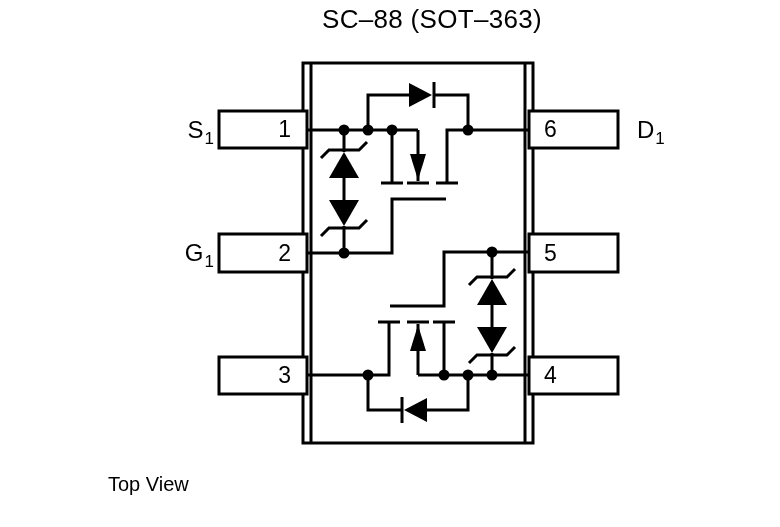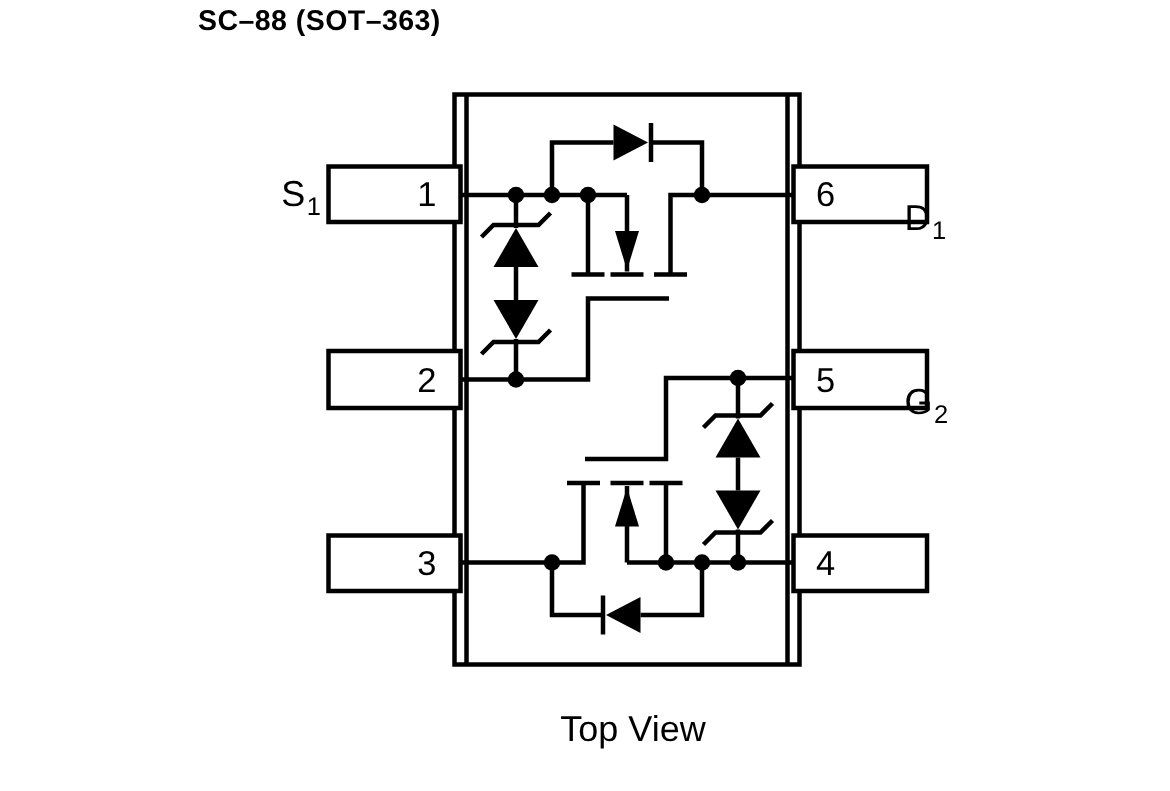--- a/index.html
+++ b/index.html
@@ -2,33 +2,33 @@
 <html><head>
 <meta charset="utf-8">
 <style>
   html,body{margin:0;padding:0;background:#ffffff;}
   .stage{
     position:relative;width:780px;height:527px;background:#ffffff;
     font-family:"Liberation Sans", sans-serif;color:#000;overflow:hidden;
   }
   .diagram-svg{position:absolute;left:0;top:0;width:780px;height:527px;}
   .figure-title{
-    position:absolute;left:132px;top:4px;width:600px;text-align:left;
-    font-size:19px;font-weight:bold;letter-spacing:0.3px;
+    position:absolute;left:132px;top:4px;width:600px;text-align:center;
+    font-size:26px;font-weight:normal;letter-spacing:0.3px;
   }
   .figure-caption{
-    position:absolute;left:122px;top:473px;width:600px;text-align:center;
-    font-size:24px;
+    position:absolute;left:108px;top:473px;width:600px;
+    font-size:20px;
   }
   .pin-num{position:absolute;font-size:23px;}
   .num-l{left:221px;width:70px;text-align:right;}
   .num-r{left:544px;width:70px;text-align:left;}
   .pin-lbl{position:absolute;font-size:24px;white-space:nowrap;}
   .lbl-l{left:74px;width:140px;text-align:right;}
-  .lbl-r{left:603px;width:140px;text-align:left;margin-top:16px;}
+  .lbl-r{left:637px;width:140px;text-align:left;}
   .row1{top:111px;height:37px;line-height:37px;}
   .row2{top:234px;height:38px;line-height:38px;}
   .row3{top:357px;height:37px;line-height:37px;}
   .sub{font-size:17px;position:relative;top:6px;margin-left:1px;}
   .ink{stroke:#000;stroke-width:3;fill:none;}
   .blk{fill:#000;stroke:none;}
   .pinbox{fill:#ffffff;stroke:#000;stroke-width:3;}
 </style>
 </head>
 <body>
@@ -92,18 +92,18 @@
   </svg>
 
   <div class="pin-num num-l row1">1</div>
   <div class="pin-num num-l row2">2</div>
   <div class="pin-num num-l row3">3</div>
   <div class="pin-num num-r row1">6</div>
   <div class="pin-num num-r row2">5</div>
   <div class="pin-num num-r row3">4</div>
 
   <div class="pin-lbl lbl-l row1"><span>S</span><span class="sub">1</span></div>
+  <div class="pin-lbl lbl-l row2"><span>G</span><span class="sub">1</span></div>
   <div class="pin-lbl lbl-r row1"><span>D</span><span class="sub">1</span></div>
-  <div class="pin-lbl lbl-r row2"><span>G</span><span class="sub">2</span></div>
 
   <div class="figure-caption">Top View</div>
 
 </div>
 
 </body></html>

